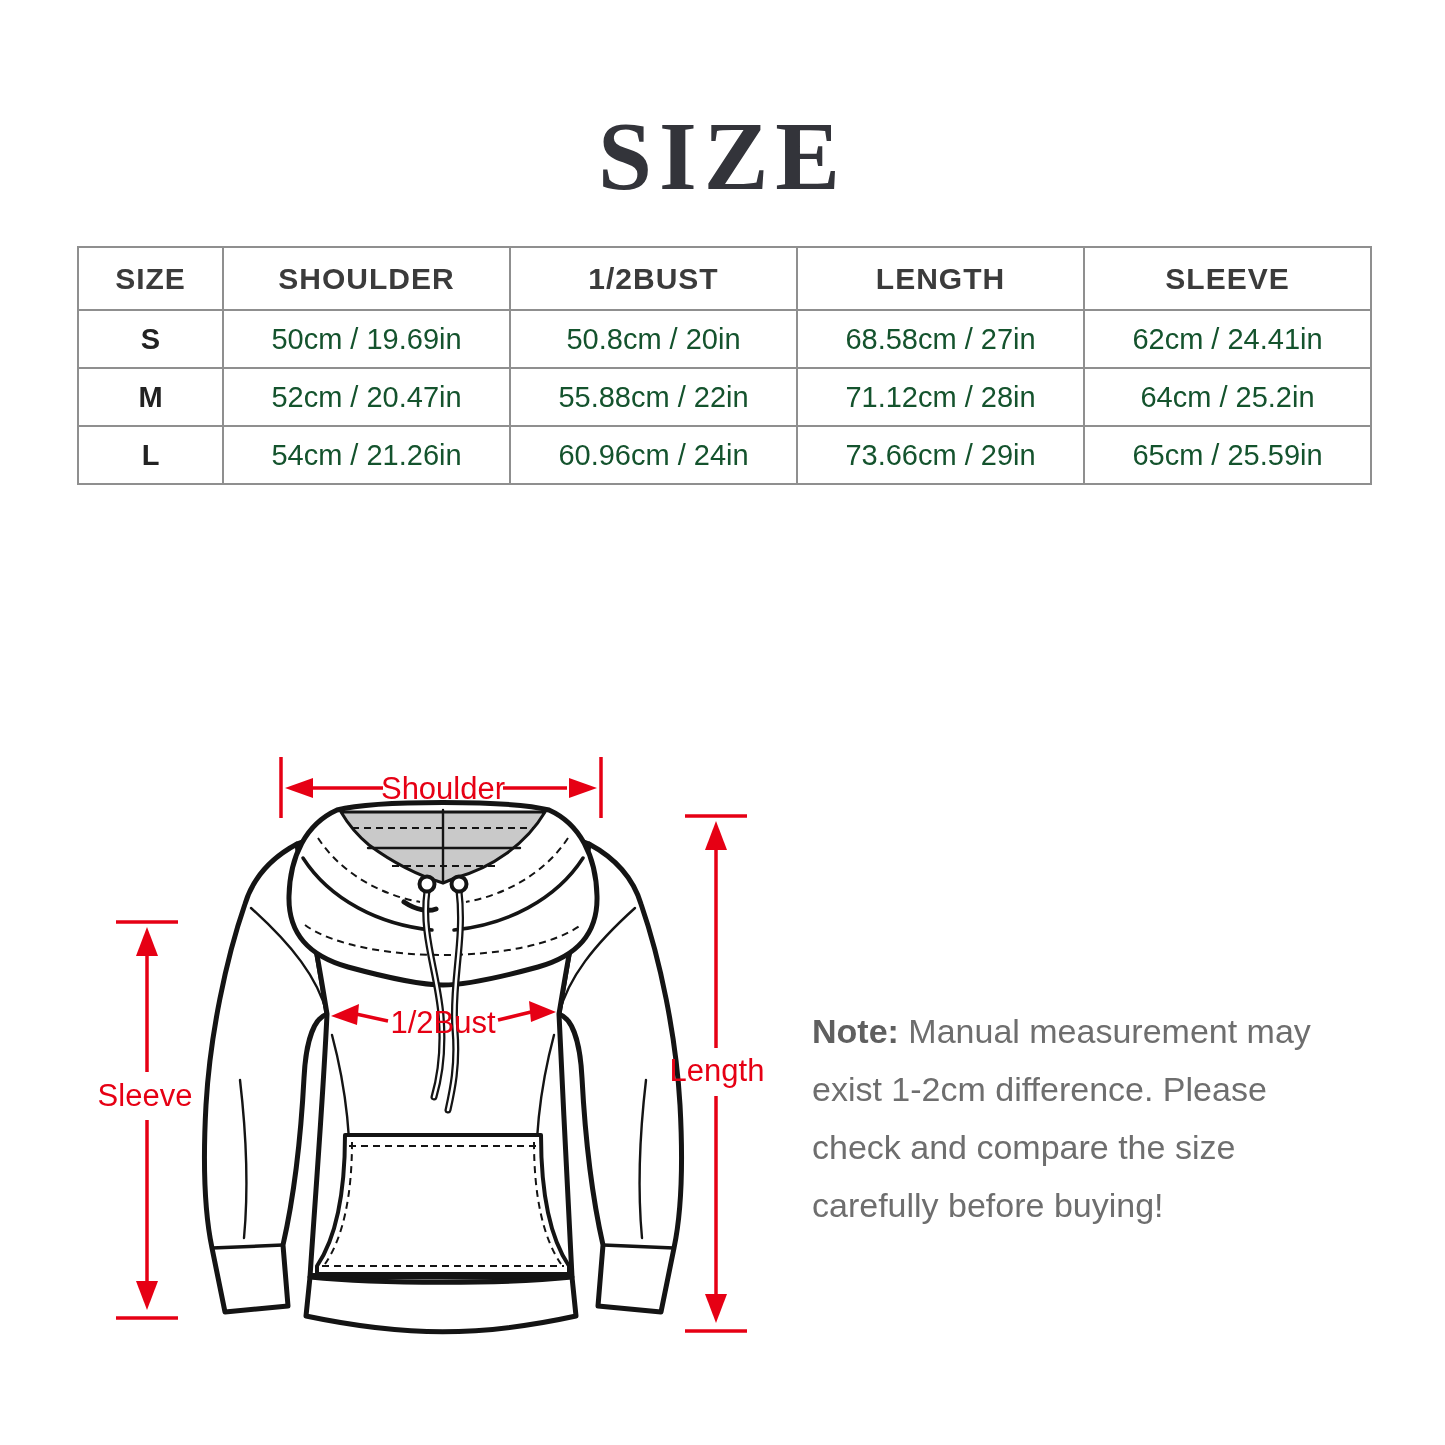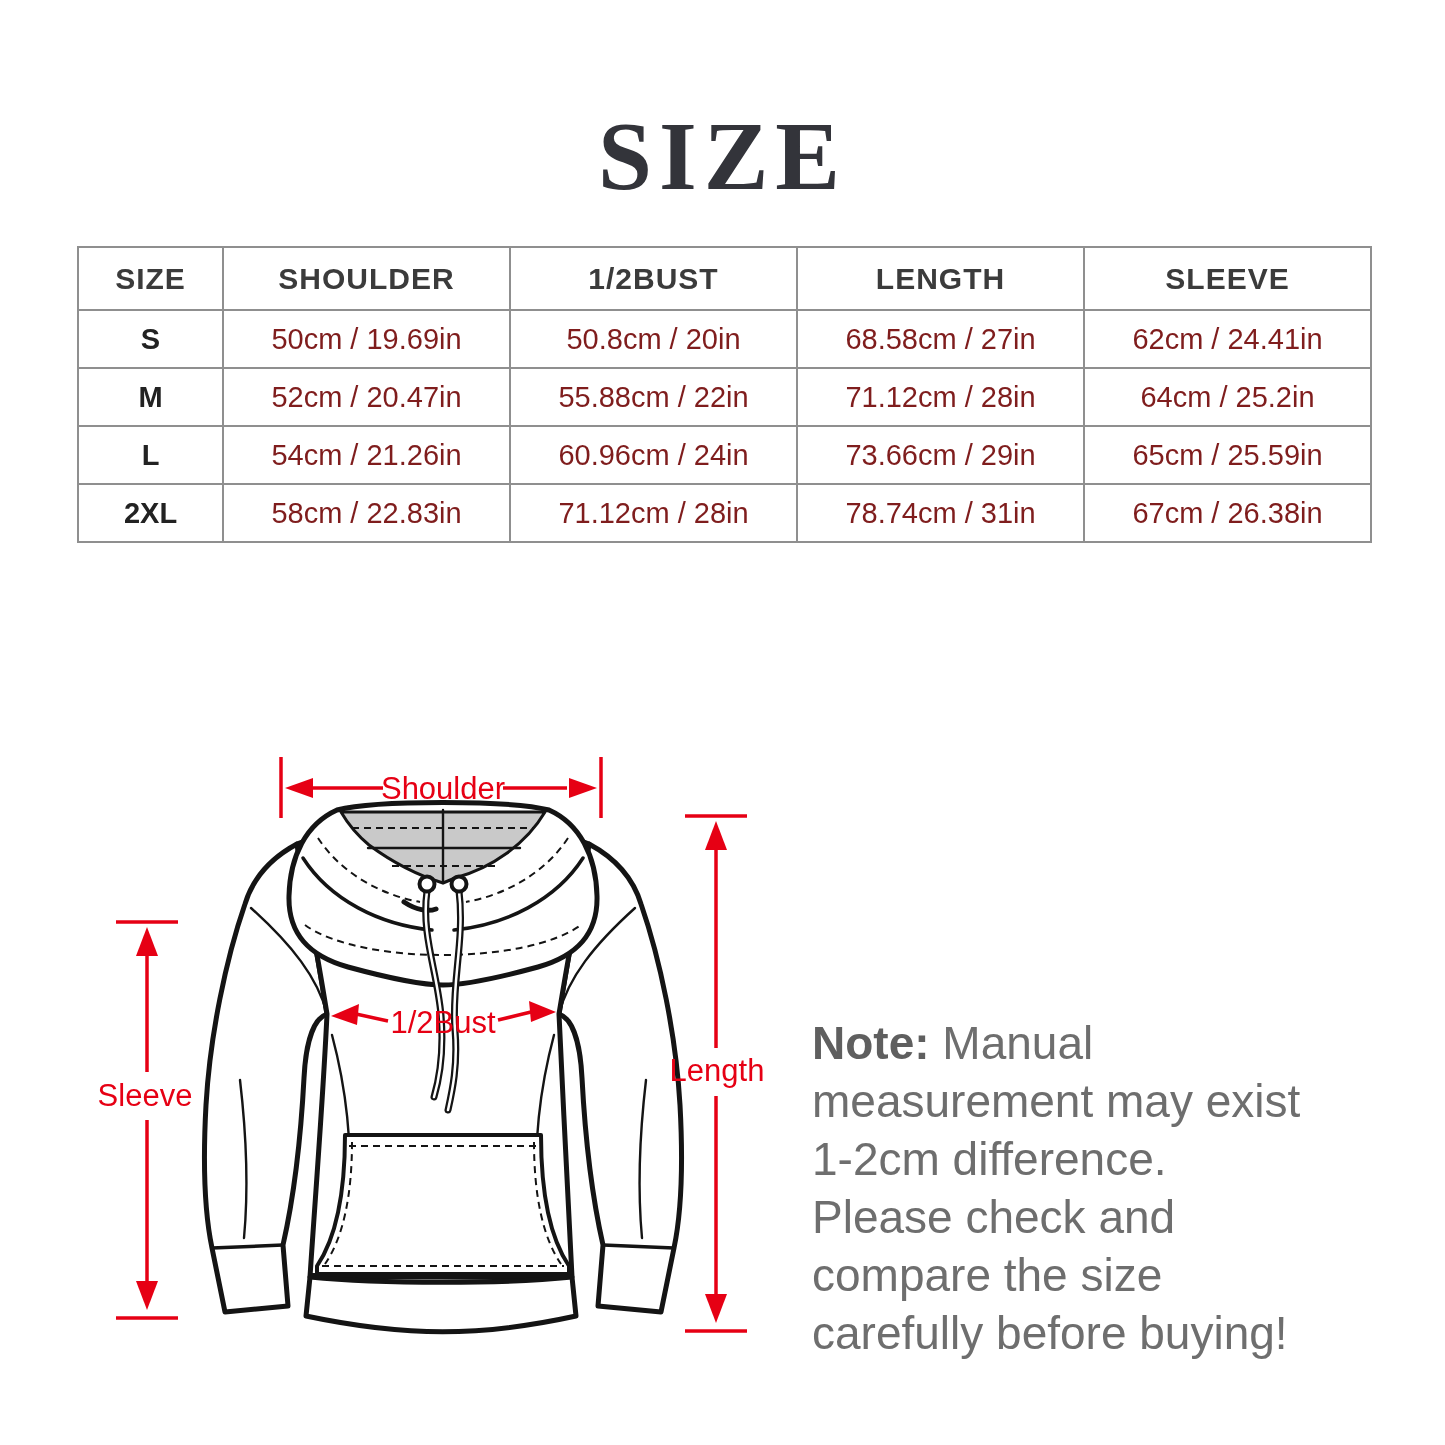--- a/index.html
+++ b/index.html
@@ -14,27 +14,27 @@
   }
   table.size-table{
     position:absolute;left:77px;top:246px;width:1293px;
     border-collapse:collapse;table-layout:fixed;
   }
   .size-table th,.size-table td{
     border:2px solid #8f8f8f;text-align:center;vertical-align:middle;
     padding:0;
   }
   .size-table th{height:61px;font-size:30px;font-weight:bold;color:#3b3b3b;letter-spacing:1px;}
-  .size-table td{height:56px;font-size:29px;color:#7f1d1d;}
+  .size-table td{height:56px;font-size:29px;color:#14532d;}
   .size-table td.size-col{font-weight:bold;color:#222222;font-size:29px;}
   .size-table col.c-size{width:145px;}
   .size-table col.c-other{width:287px;}
   .note-block{
     position:absolute;left:812px;top:968px;width:505px;
-    font-size:46px;line-height:58px;color:#6e6e6e;
+    font-size:34px;line-height:58px;color:#6e6e6e;
   }
   .note-block b{color:#5f5f5f;}
   svg.diagram{position:absolute;left:0;top:0;}
   .outline{fill:#ffffff;stroke:#141414;stroke-width:5;stroke-linejoin:round;}
   .thin{fill:none;stroke:#141414;stroke-width:2.4;stroke-linecap:round;}
   .mid{fill:none;stroke:#141414;stroke-width:3.5;stroke-linecap:round;}
   .dash{fill:none;stroke:#141414;stroke-width:2;stroke-dasharray:7 5;stroke-linecap:butt;}
   .red-line{fill:none;stroke:#e60014;stroke-width:3.5;}
   .red-fill{fill:#e60014;stroke:none;}
   .red-text{fill:#e60014;font-family:"Liberation Sans",sans-serif;font-size:31px;}
@@ -75,27 +75,20 @@
       <td>55.88cm / 22in</td>
       <td>71.12cm / 28in</td>
       <td>64cm / 25.2in</td>
     </tr>
     <tr>
       <td class="size-col">L</td>
       <td>54cm / 21.26in</td>
       <td>60.96cm / 24in</td>
       <td>73.66cm / 29in</td>
       <td>65cm / 25.59in</td>
-    </tr>
-    <tr>
-      <td class="size-col">2XL</td>
-      <td>58cm / 22.83in</td>
-      <td>71.12cm / 28in</td>
-      <td>78.74cm / 31in</td>
-      <td>67cm / 26.38in</td>
     </tr>
   </tbody>
 </table>
 
 <svg class="diagram" width="1445" height="1445" viewBox="0 0 1445 1445" aria-hidden="true">
 
   <g>
 
     <path class="outline" d="M297,844 C269,859 252,881 245,904 C226,959 210,1035 206,1105 C203,1160 204,1210 212,1248 L225,1312 L288,1306 L283,1245 C295,1192 301,1135 304,1078 C306,1038 315,1018 327,1014 C318,958 307,898 297,844 Z"></path>
     <path class="outline" d="M589,844 C617,859 634,881 641,904 C660,959 676,1035 680,1105 C683,1160 682,1210 674,1248 L661,1312 L598,1306 L603,1245 C591,1192 585,1135 582,1078 C580,1038 571,1018 559,1014 C568,958 579,898 589,844 Z"></path>

